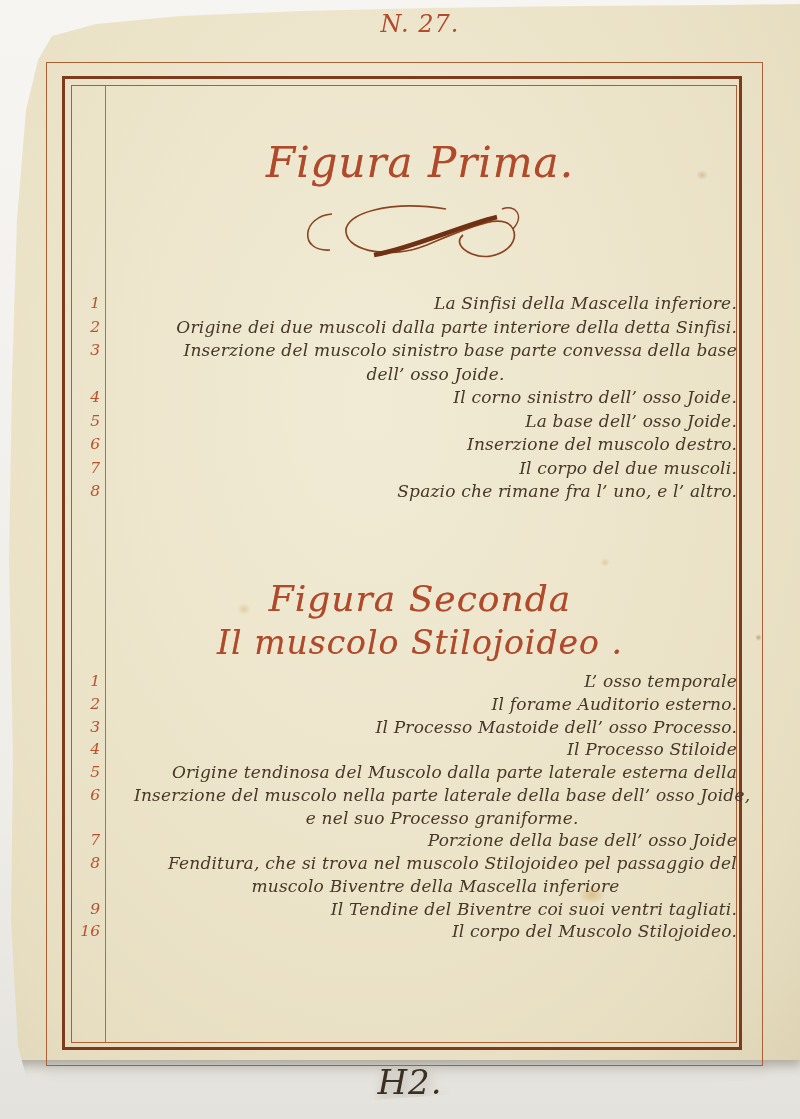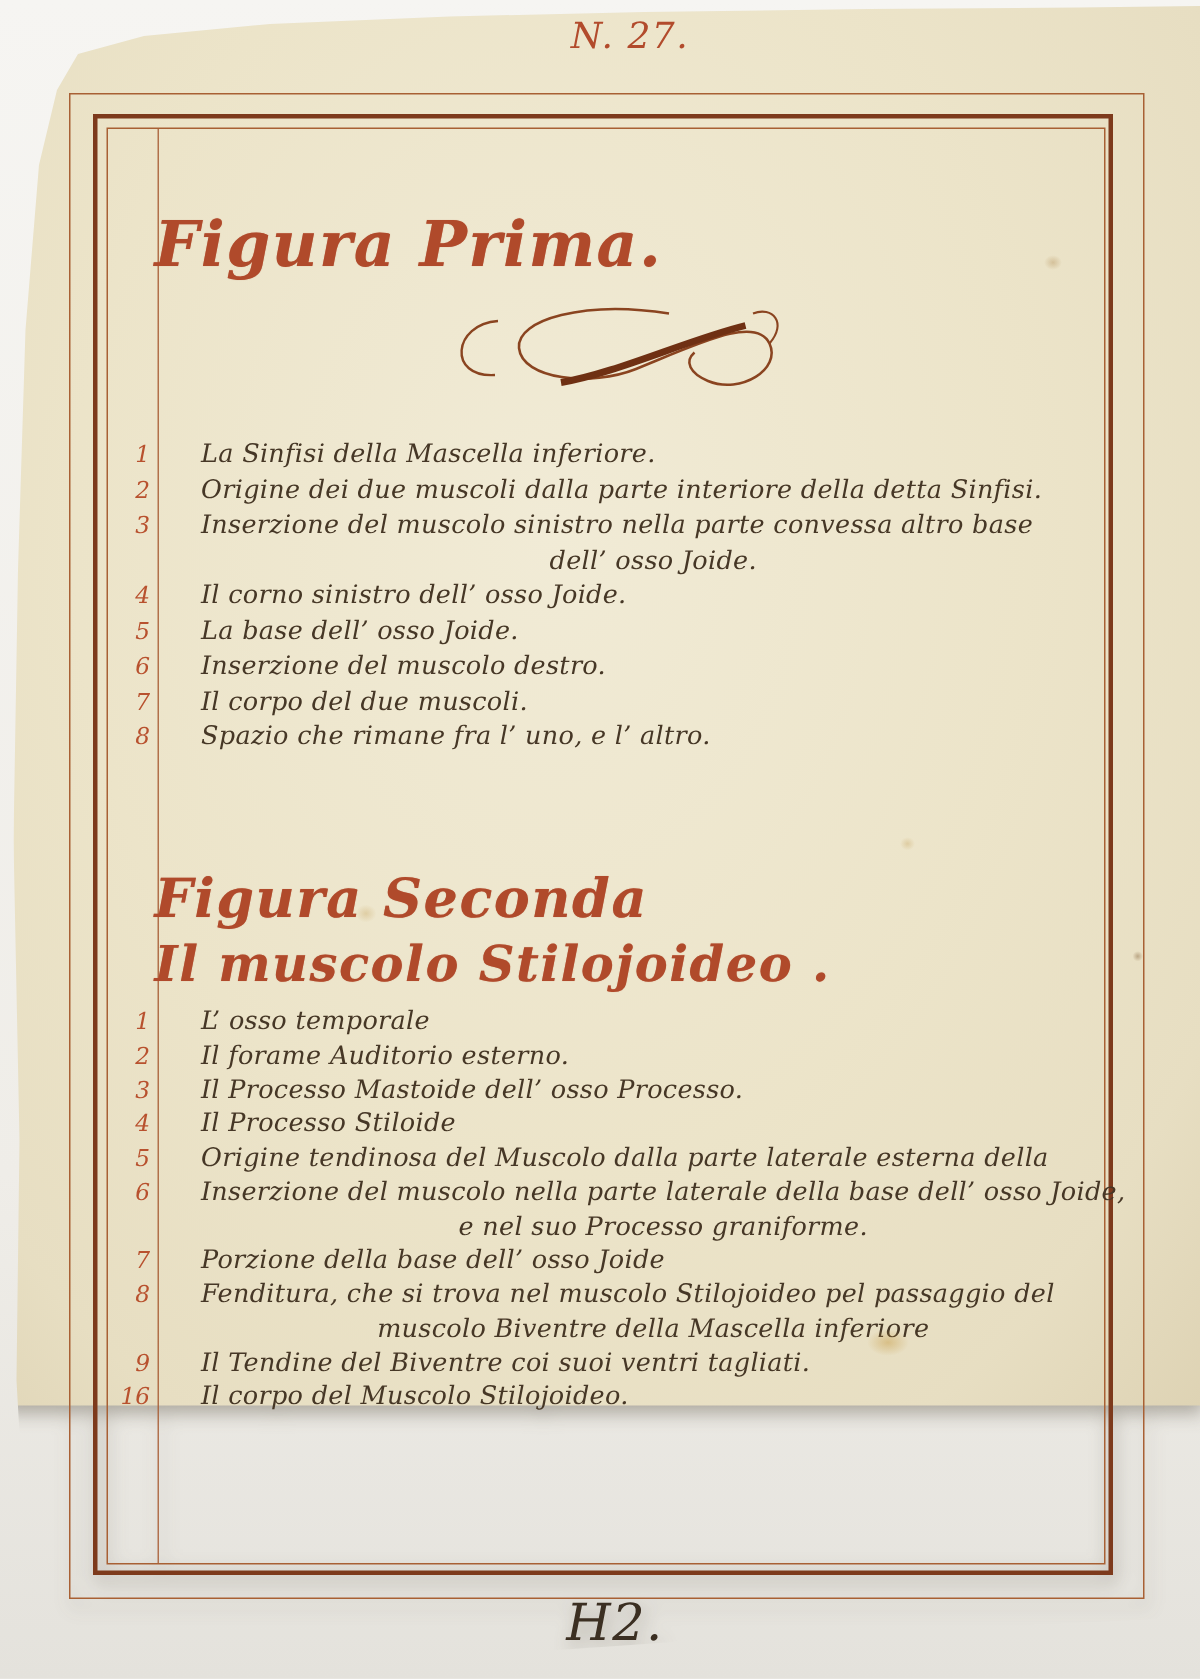--- a/index.html
+++ b/index.html
@@ -1,49 +1,49 @@
 <!DOCTYPE html>
 <html><head>
 <meta charset="utf-8">
 <style>
   html,body{margin:0;padding:0;}
   body{background:#e9e7e2;font-family:"DejaVu Serif", serif;}
   .stage{position:relative;width:800px;height:1119px;overflow:hidden;
          background:linear-gradient(180deg,#f6f5f2 0%,#efede8 70%,#e4e2dc 100%);}
-  .paper{position:absolute;left:0;top:0;width:800px;height:937px;
+  .paper{position:absolute;left:0;top:0;width:800px;height:1060px;
          background:radial-gradient(ellipse at 46% 38%, #f1ebd6 0%, #ece4c9 52%, #e7dec2 82%, #ded3b4 100%);
          clip-path:polygon(52px 36px,96px 24px,180px 16px,300px 11px,430px 8px,580px 6px,720px 5px,800px 4px,
             800px 1078px,700px 1083px,560px 1087px,430px 1096px,330px 1103px,210px 1100px,110px 1095px,
             30px 1091px,18px 1046px,11px 920px,13px 760px,9px 560px,12px 380px,17px 220px,26px 110px,38px 60px);
          filter:drop-shadow(2px 5px 6px rgba(70,62,48,.38));}
   .frame{position:absolute;box-sizing:border-box;pointer-events:none;}
   .frame-outer{left:46px;top:62px;width:717px;height:1004px;border:1px solid #a86034;}
   .frame-thick{left:62px;top:76px;width:680px;height:974px;border:3px solid #7d3a1c;}
   .frame-inner{left:71px;top:85px;width:666px;height:958px;border:1px solid #a86034;}
   .margin-rule{position:absolute;left:105px;top:86px;width:1px;height:956px;background:rgba(167,92,52,.85);}
   .folio{position:absolute;left:330px;top:10px;width:180px;text-align:center;
          font-style:italic;font-size:24px;color:#b24b2c;letter-spacing:1px;}
   .figure-section{position:absolute;left:71px;width:666px;}
   .fig1{top:138px;}
   .fig2{top:576px;}
-  .title{margin:0;padding-left:32px;font-style:italic;font-weight:bold;
+  .title{margin:0;padding-left:32px;text-align:center;font-style:italic;font-weight:normal;
          color:#b04a2b;letter-spacing:1px;text-shadow:0 0 .5px rgba(176,74,43,.6);}
   .fig1 .t1{font-size:42px;line-height:50px;}
   .fig1 .t2{font-size:40px;line-height:52px;}
   .fig2 .t1{font-size:36px;line-height:46px;}
   .fig2 .t2{font-size:33px;line-height:42px;}
   .flourish-wrap{margin:12px 0 0 34px;text-align:center;height:74px;}
   .list{margin-top:18px;}
   .fig2 .list{margin-top:6px;}
   .row{display:flex;align-items:flex-start;}
   .num{flex:none;width:29px;text-align:right;padding-right:4px;font-style:italic;
        font-size:15.5px;color:#b8512e;line-height:23.5px;}
   .fig2 .num{line-height:22.75px;}
   .txt{flex:1;margin-left:30px;font-style:italic;font-size:17px;color:#463726;letter-spacing:.2px;}
-  .line{height:23.5px;line-height:23.5px;white-space:nowrap;}
+  .line{height:23.5px;line-height:23.5px;white-space:nowrap;text-align:right;}
   .fig2 .line{height:22.75px;line-height:22.75px;}
   .cont{text-align:center;white-space:normal;}
   .bottom-mark{position:absolute;left:330px;top:1062px;width:160px;text-align:center;
          font-style:italic;font-size:34px;color:#3b2f22;letter-spacing:1px;}
   .stain{position:absolute;border-radius:50%;pointer-events:none;}
   .s1{left:578px;top:886px;width:28px;height:18px;background:radial-gradient(rgba(196,152,62,.45),rgba(196,152,62,0) 70%);}
   .s2{left:696px;top:170px;width:12px;height:10px;background:radial-gradient(rgba(170,130,70,.35),rgba(170,130,70,0) 70%);}
   .s3{left:755px;top:634px;width:7px;height:7px;background:radial-gradient(rgba(120,82,40,.4),rgba(120,82,40,0) 70%);}
   .s4{left:237px;top:603px;width:14px;height:12px;background:radial-gradient(rgba(190,150,70,.3),rgba(190,150,70,0) 70%);}
   .s5{left:600px;top:558px;width:10px;height:9px;background:radial-gradient(rgba(190,150,70,.3),rgba(190,150,70,0) 70%);}
@@ -80,21 +80,21 @@
           </div>
           <div class="row">
             <span class="num">2</span>
             <div class="txt">
               <div class="line">Origine dei due muscoli dalla parte interiore della detta Sinfisi.</div>
             </div>
           </div>
           <div class="row">
             <span class="num">3</span>
             <div class="txt">
-              <div class="line">Inserzione del muscolo sinistro nella parte convessa altro base</div>
+              <div class="line">Inserzione del muscolo sinistro base parte convessa della base</div>
               <div class="line cont">dell’ osso Joide.</div>
             </div>
           </div>
           <div class="row">
             <span class="num">4</span>
             <div class="txt">
               <div class="line">Il corno sinistro dell’ osso Joide.</div>
             </div>
           </div>
           <div class="row">

